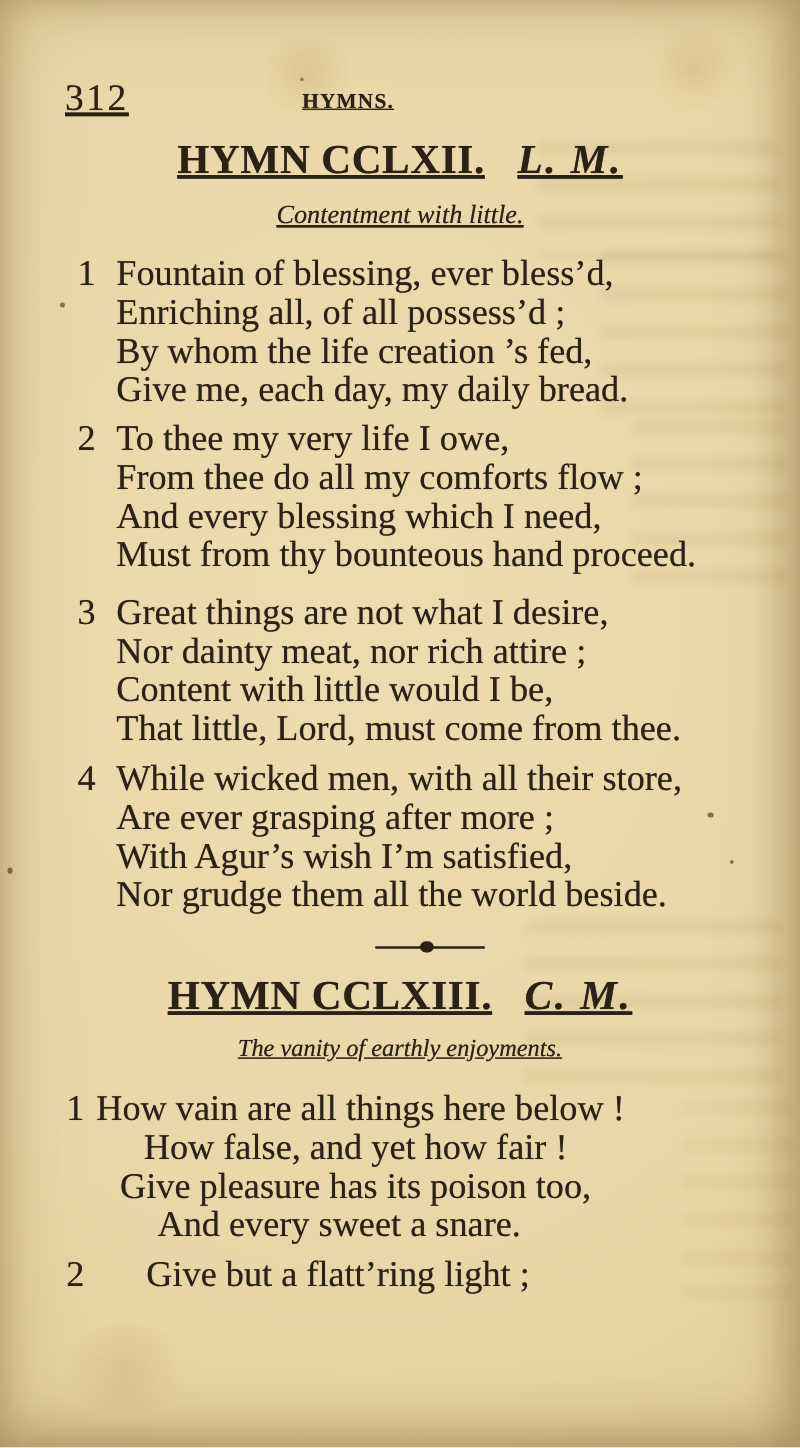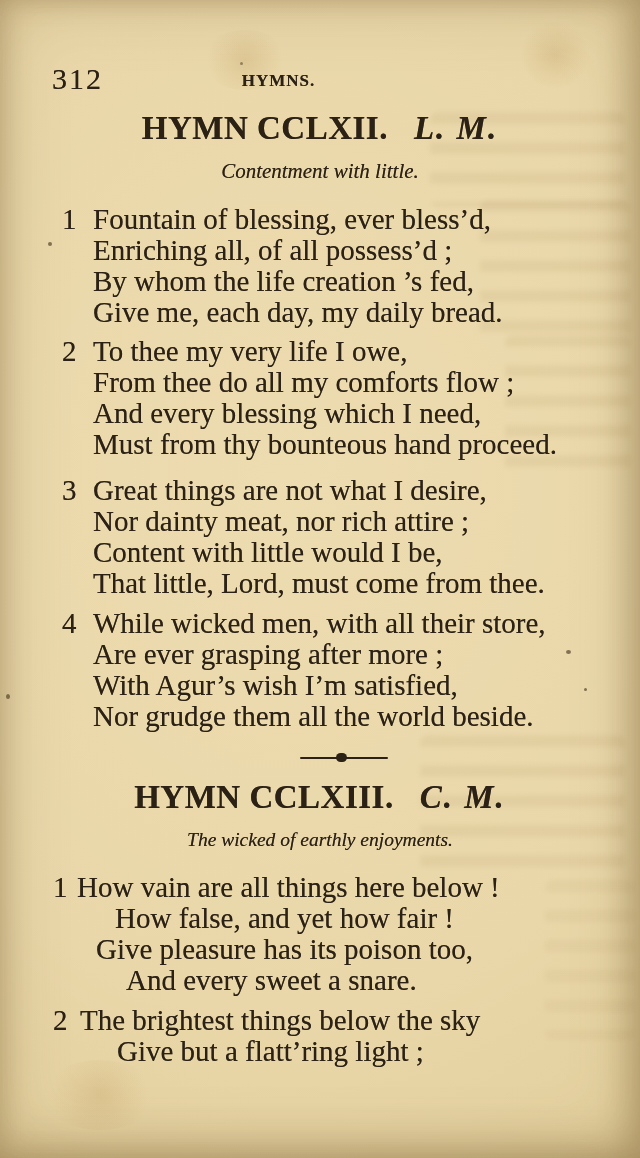--- a/index.html
+++ b/index.html
@@ -15,21 +15,21 @@
                    inset 0 -20px 34px rgba(110,80,35,.16),
                    inset 8px 0 18px rgba(120,90,45,.10);}
   
   .ghost{position:absolute;z-index:1;filter:blur(2.5px);opacity:.45;border-radius:8px;
          background:repeating-linear-gradient(180deg,
             rgba(166,136,86,.25) 0 12px, rgba(166,136,86,0) 12px 30px);}
   .speck{position:absolute;z-index:2;border-radius:50%;background:#4a3a22;opacity:.65;}
   .stain{position:absolute;z-index:1;border-radius:50%;opacity:.5;
          background:radial-gradient(circle, rgba(170,120,50,.35) 0%, rgba(170,120,50,0) 70%);}
 
-  .txt{position:absolute;z-index:3;text-shadow:0 0 .6px rgba(43,33,21,.65);}
+  .txt{position:absolute;z-index:3;text-shadow:0 0 .6px rgba(43,33,21,.65);text-decoration:underline;}
   .page-num{left:52px;top:62px;font-size:30px;letter-spacing:2px;}
   .running-header{left:0;top:71px;width:557px;text-align:center;
                   font-size:17px;letter-spacing:1px;font-weight:700;}
   .hymn-title{left:0;width:640px;text-align:center;font-size:33px;font-weight:700;
               letter-spacing:.5px;white-space:nowrap;}
   .hymn-title .meter{font-style:italic;margin-left:26px;letter-spacing:2px;}
   .t1{top:110px;} .t2{top:779px;}
   .subtitle{left:0;width:640px;text-align:center;font-style:italic;}
   .s1{top:159px;font-size:21px;}
   .s2{top:829px;font-size:19.5px;}
@@ -108,29 +108,28 @@
     <div class="vl">With Agur’s wish I’m satisfied,</div>
     <div class="vl">Nor grudge them all the world beside.</div>
   </div>
 
   <div class="divider">
     <div class="bar"></div>
     <div class="diamond"></div>
   </div>
 
   <div class="txt hymn-title t2"><span>HYMN CCLXIII.</span><span class="meter">C. M.</span></div>
-  <div class="txt subtitle s2">The wicked of earthly enjoyments.</div>
+  <div class="txt subtitle s2">The vanity of earthly enjoyments.</div>
 
   <div class="verse h2v hv1">
     <span class="vnum">1</span>
     <div class="l0">How vain are all things here below !</div>
     <div class="l1">How false, and yet how fair !</div>
     <div class="l2">Give pleasure has its poison too,</div>
     <div class="l3">And every sweet a snare.</div>
   </div>
 
   <div class="verse h2v h2v2 hv2">
     <span class="vnum">2</span>
-    <div class="l0">The brightest things below the sky</div>
     <div class="l1">Give but a flatt’ring light ;</div>
   </div>
 
 </div>
 
 </body></html>

